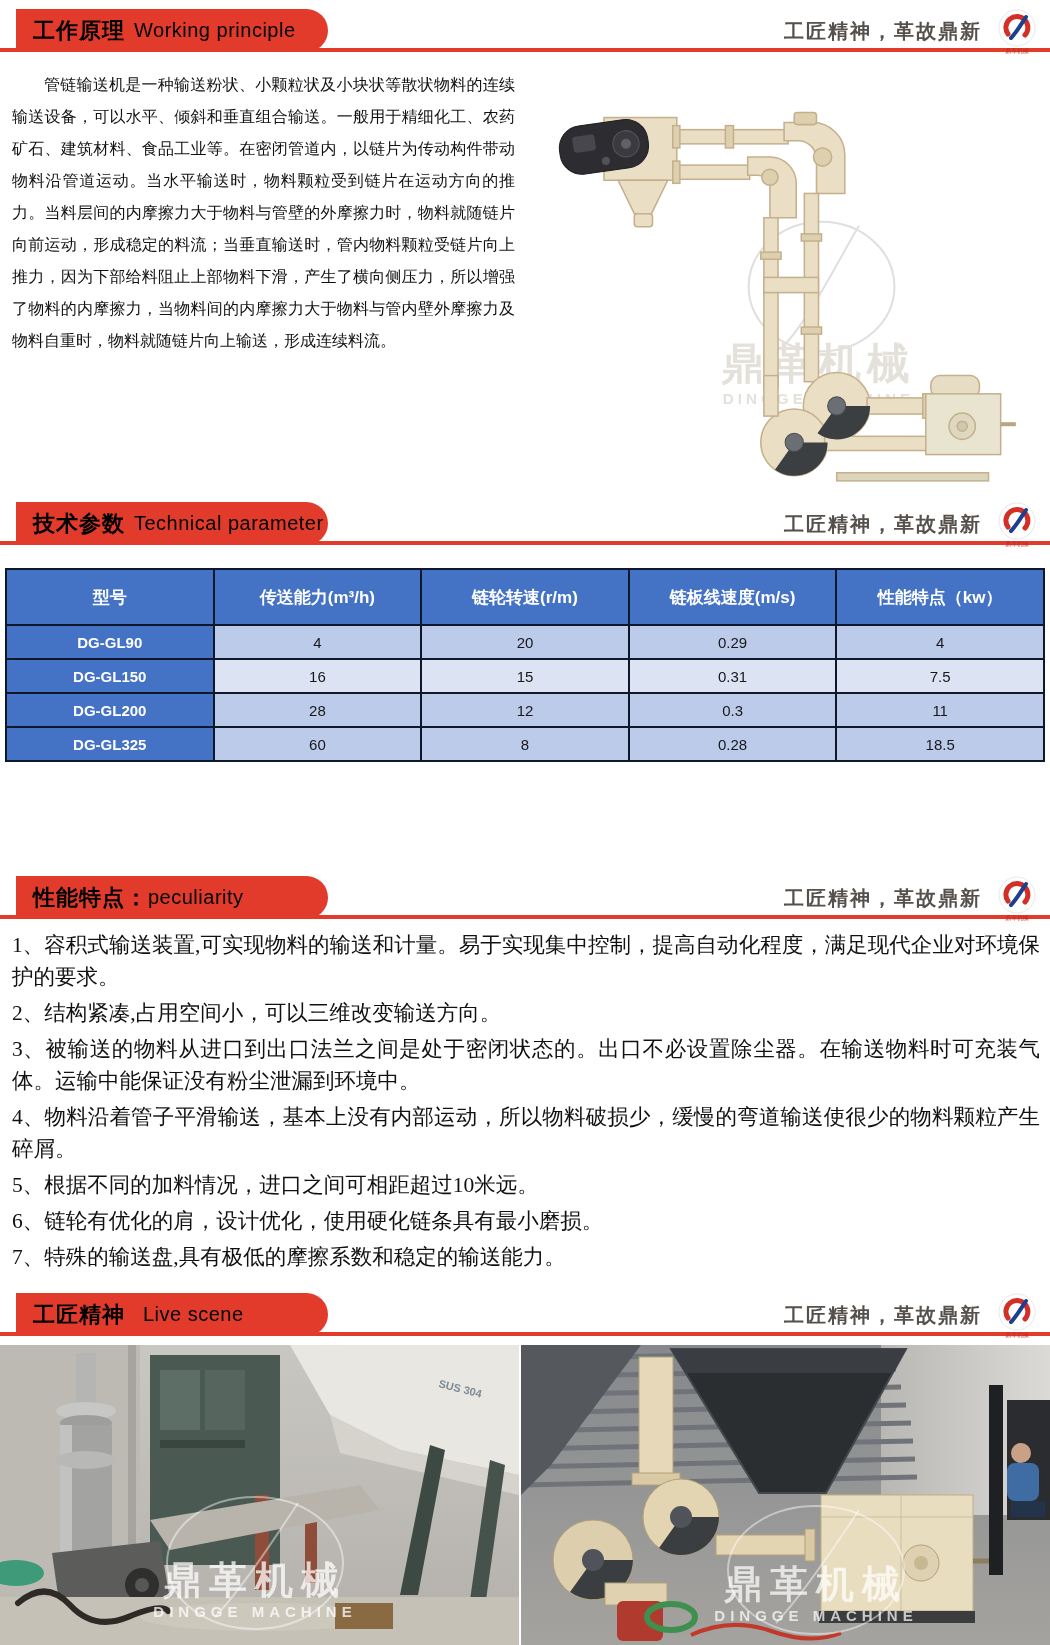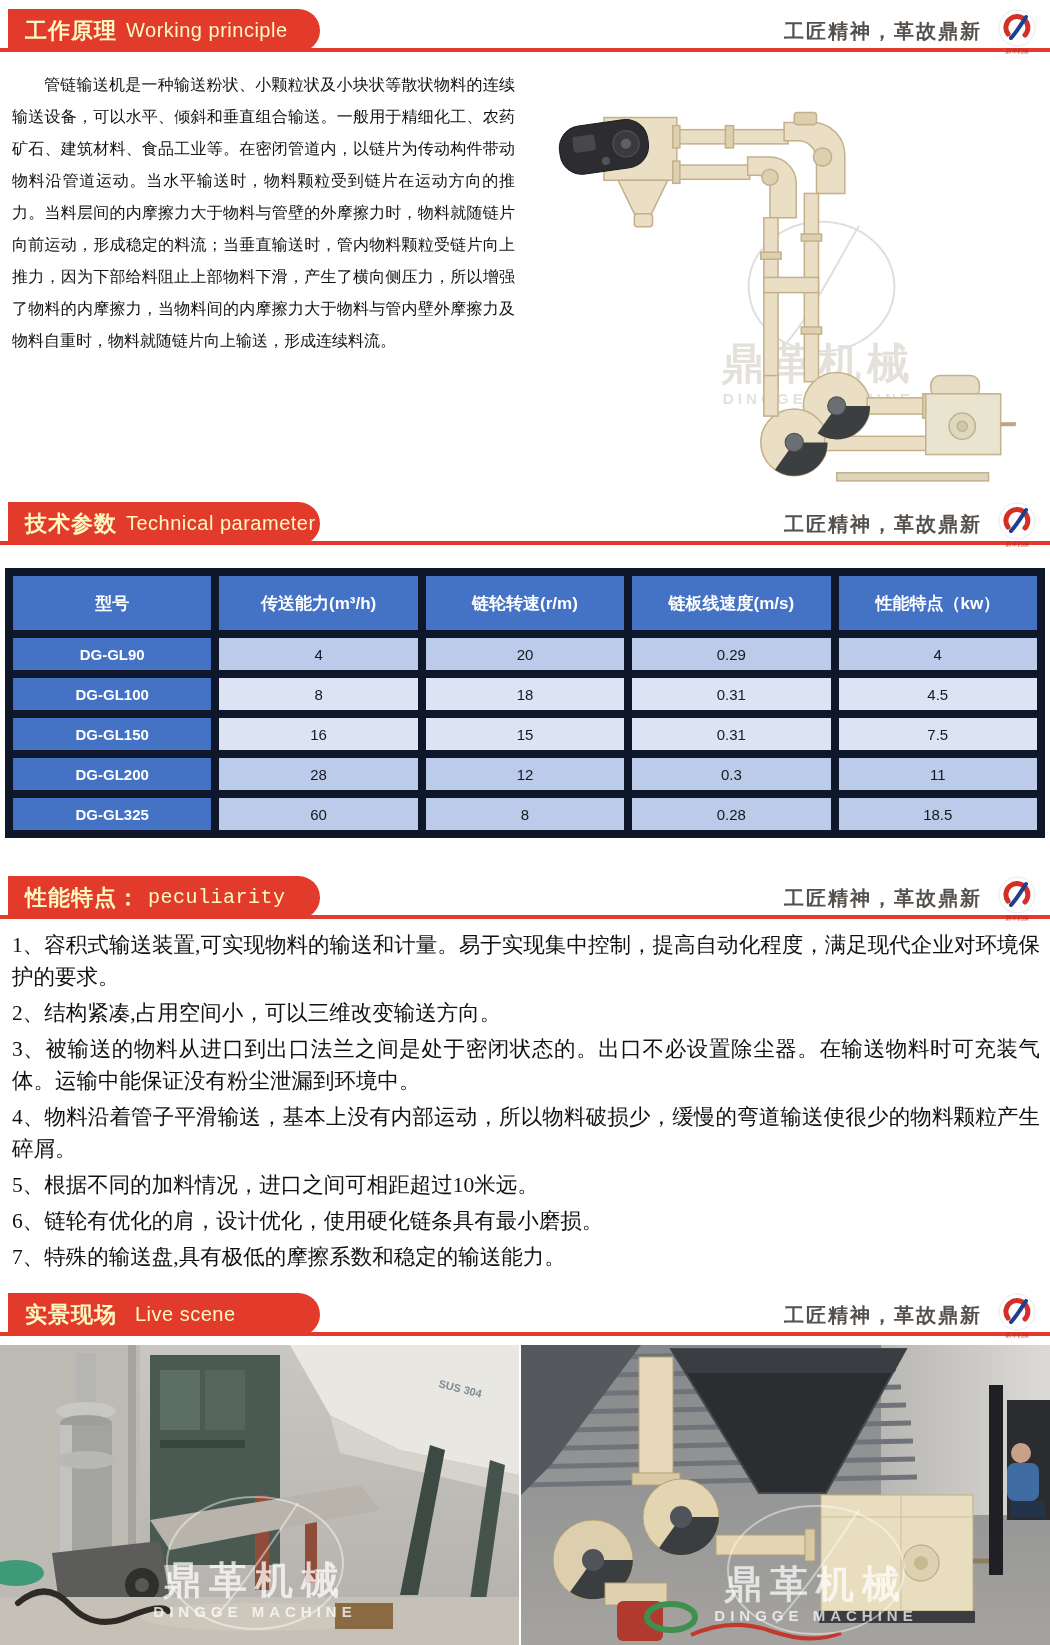--- a/index.html
+++ b/index.html
@@ -1,36 +1,36 @@
 <!DOCTYPE html>
 <html style="--accent-red: #e23b2c; --table-header-blue: #4472c4; --row-dark: #bccbe9; --row-light: #dce4f3; --machine-beige: #eadfc4;"><head>
 <meta charset="utf-8">
 <style>
   html,body{margin:0;padding:0;background:#fff;}
   .page{position:relative;width:1050px;height:1645px;background:#fff;overflow:hidden;
         font-family:"Liberation Sans",sans-serif;}
   
   .band{position:absolute;left:0;width:1050px;height:58px;}
   .band .line{position:absolute;left:0;right:0;top:39px;height:4px;background:var(--accent-red,#e23b2c);}
-  .band .pill{position:absolute;left:8px;top:0;width:312px;height:43px;background:var(--accent-red,#e23b2c);
-              border-radius:0 22px 22px 0;color:#fef9c3;display:flex;align-items:center;
+  .band .pill{position:absolute;left:16px;top:0;width:312px;height:43px;background:var(--accent-red,#e23b2c);
+              border-radius:0 22px 22px 0;color:#000000;display:flex;align-items:center;
               padding-left:17px;box-sizing:border-box;z-index:2;}
   .pill .zh{font-size:22px;font-weight:bold;letter-spacing:1px;}
   .pill .en{font-size:20px;margin-left:9px;letter-spacing:.5px;}
   .band .right{position:absolute;right:10px;top:0;display:flex;align-items:flex-start;gap:12px;z-index:3;}
   .slogan{font-size:20px;font-weight:bold;color:#55504c;letter-spacing:2px;margin-top:9px;}
   .logo{width:46px;display:flex;flex-direction:column;align-items:center;}
   .logo .cap{font-size:6.5px;color:#c02a20;white-space:nowrap;line-height:7px;transform:scale(.9);}
   
   .paragraph{position:absolute;left:12px;top:69px;width:503px;font-family:"Liberation Serif","DejaVu Serif",serif;
              font-size:16px;line-height:32px;color:#111;text-align:justify;text-indent:2em;}
   .machine{position:absolute;left:532px;top:72px;width:488px;height:420px;}
   
   .tbl{position:absolute;left:5px;top:568px;width:1040px;border-collapse:collapse;table-layout:fixed;}
-  .tbl th,.tbl td{border:8px solid #0f172a;text-align:center;vertical-align:middle;}
+  .tbl th,.tbl td{border:2px solid #0f172a;text-align:center;vertical-align:middle;}
   .tbl thead th{background:var(--table-header-blue,#4472c4);color:#fff;height:52px;
                 font-size:17px;font-weight:bold;}
   .tbl td{height:30px;font-size:15px;color:#16181c;font-family:"Liberation Sans",sans-serif;}
   .tbl td.model{background:var(--table-header-blue,#4472c4);color:#fff;font-weight:bold;}
   .tbl tr.row-dark td:not(.model){background:var(--row-dark,#bccbe9);}
   .tbl tr.row-light td:not(.model){background:var(--row-light,#dce4f3);}
   
   .features{position:absolute;left:12px;top:929px;width:1028px;font-family:"Liberation Serif","DejaVu Serif",serif;
             font-size:21.5px;line-height:32px;color:#111;text-align:justify;}
   .features .feature{margin:0 0 4px 0;}
@@ -170,27 +170,20 @@
     </thead>
     <tbody>
         <tr class="row-dark">
           <td class="model">DG-GL90</td>
           <td>4</td>
           <td>20</td>
           <td>0.29</td>
           <td>4</td>
         </tr>
         <tr class="row-light">
-          <td class="model">DG-GL100</td>
-          <td>8</td>
-          <td>18</td>
-          <td>0.31</td>
-          <td>4.5</td>
-        </tr>
-        <tr class="row-light">
           <td class="model">DG-GL150</td>
           <td>16</td>
           <td>15</td>
           <td>0.31</td>
           <td>7.5</td>
         </tr>
         <tr class="row-dark">
           <td class="model">DG-GL200</td>
           <td>28</td>
           <td>12</td>
@@ -204,21 +197,21 @@
           <td>0.28</td>
           <td>18.5</td>
         </tr>
       </tbody>
   </table>
 
   <div class="band" style="top:876px">
     <div class="line"></div>
     <div class="pill">
       <span class="zh">性能特点：</span>
-      <span class="en" style="margin-left:8px;font-family:Liberation Mono, monospace;">peculiarity</span>
+      <span class="en" style="margin-left:0;">peculiarity</span>
     </div>
     <div class="right">
       <span class="slogan">工匠精神，革故鼎新</span>
       <span class="logo">
         <svg width="38" height="38" viewBox="0 0 38 38">
           <circle cx="19" cy="19" r="18" fill="#fff" stroke="#e8e8e8"></circle>
           <path d="M10,25 A 11,11 0 1 1 27,26" fill="none" stroke="#d22f27" stroke-width="5" stroke-linecap="round"></path>
           <path d="M13,29 C 18,24 24,14 28,8" fill="none" stroke="#1d3f8f" stroke-width="4" stroke-linecap="round"></path>
         </svg>
         <span class="cap">鼎革机械</span>
@@ -232,21 +225,21 @@
       <p class="feature">3、被输送的物料从进口到出口法兰之间是处于密闭状态的。出口不必设置除尘器。在输送物料时可充装气体。运输中能保证没有粉尘泄漏到环境中。</p>
       <p class="feature">4、物料沿着管子平滑输送，基本上没有内部运动，所以物料破损少，缓慢的弯道输送使很少的物料颗粒产生碎屑。</p>
       <p class="feature">5、根据不同的加料情况，进口之间可相距超过10米远。</p>
       <p class="feature">6、链轮有优化的肩，设计优化，使用硬化链条具有最小磨损。</p>
       <p class="feature">7、特殊的输送盘,具有极低的摩擦系数和稳定的输送能力。</p>
     </div>
 
   <div class="band" style="top:1293px">
     <div class="line"></div>
     <div class="pill">
-      <span class="zh">实景现场</span>
+      <span class="zh">工匠精神</span>
       <span class="en" style="margin-left:18px;">Live scene</span>
     </div>
     <div class="right">
       <span class="slogan">工匠精神，革故鼎新</span>
       <span class="logo">
         <svg width="38" height="38" viewBox="0 0 38 38">
           <circle cx="19" cy="19" r="18" fill="#fff" stroke="#e8e8e8"></circle>
           <path d="M10,25 A 11,11 0 1 1 27,26" fill="none" stroke="#d22f27" stroke-width="5" stroke-linecap="round"></path>
           <path d="M13,29 C 18,24 24,14 28,8" fill="none" stroke="#1d3f8f" stroke-width="4" stroke-linecap="round"></path>
         </svg>

